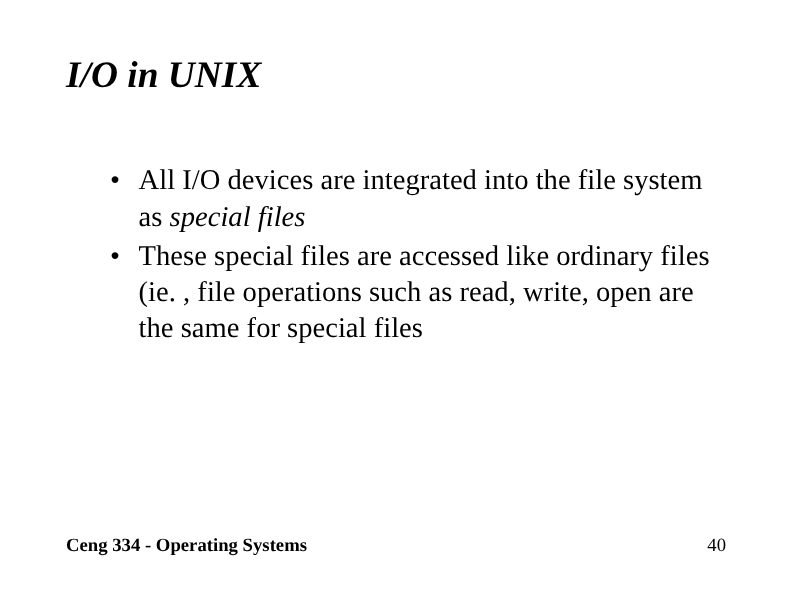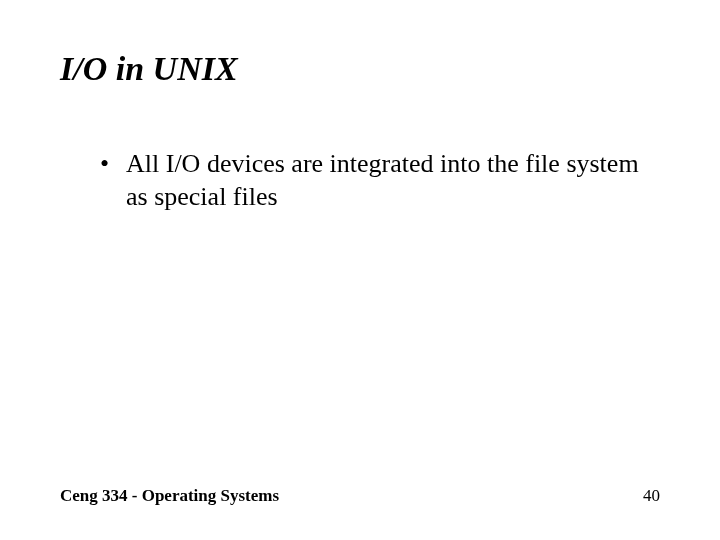--- a/index.html
+++ b/index.html
@@ -38,20 +38,21 @@
       padding-left: 26px;
       margin-bottom: 4px;
     }
     .bullet-item::before {
       content: "•";
       position: absolute;
       left: 0;
       top: 0;
     }
     .italic {
+      font-style: italic;
     }
     .footer {
       position: absolute;
       bottom: 34px;
       left: 60px;
       right: 60px;
       display: flex;
       justify-content: space-between;
       align-items: baseline;
       text-align: right;
@@ -67,19 +68,22 @@
 </head>
 <body>
 
 <div class="slide">
   <h1 class="title">I/O in UNIX</h1>
 
   <div class="content">
     <div class="bullet-item">
       <span>All I/O devices are integrated into the file system as </span><span class="italic">special files</span><span></span>
     </div>
+    <div class="bullet-item">
+      <span>These special files are accessed like ordinary files (ie. , file operations such as read, write, open are the same for special files</span><span class="italic"></span><span></span>
+    </div>
   </div>
 
   <div class="footer">
     <div class="footer-left">Ceng 334 - Operating Systems</div>
     <div class="footer-right">40</div>
   </div>
 </div>
 
 </body></html>

